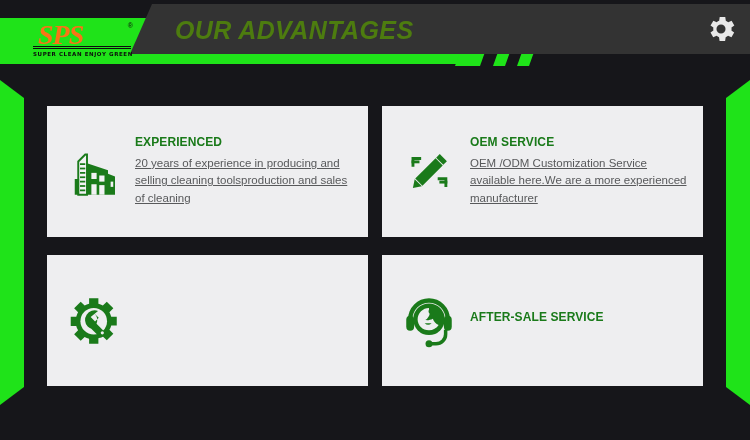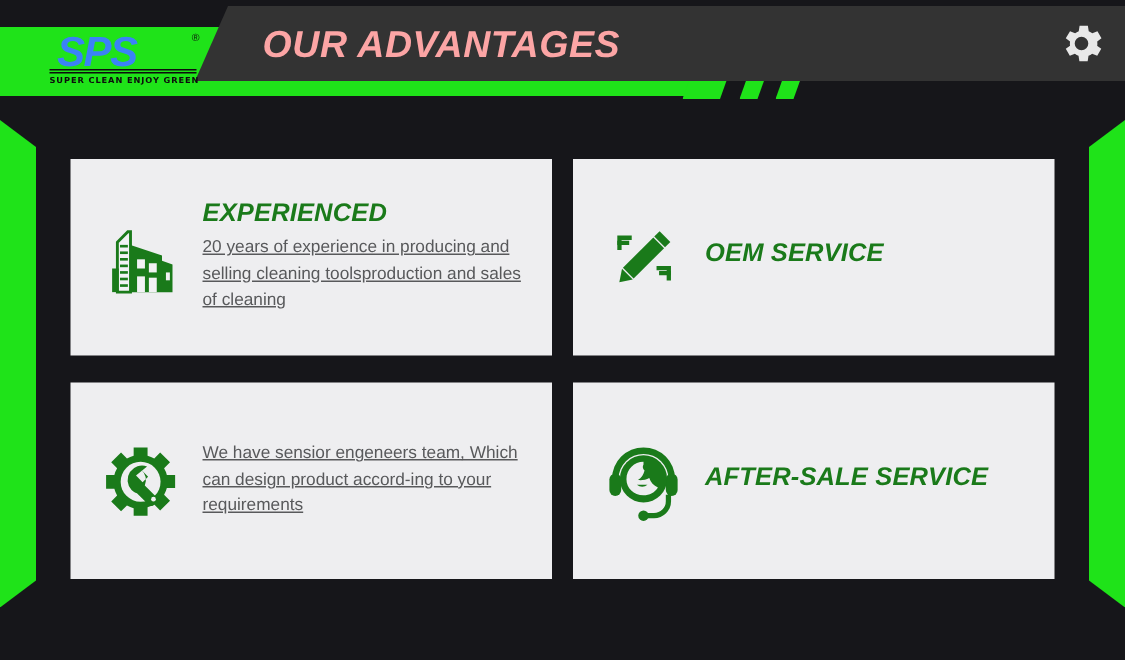--- a/index.html
+++ b/index.html
@@ -20,30 +20,30 @@
   }
   .hdr-dark{
     position:absolute;left:130px;top:4px;width:620px;height:50px;
     background:#333333;
     clip-path:polygon(22px 0, 620px 0, 620px 50px, 0 50px);
     z-index:3;
   }
   .hdr-title{
     position:absolute;left:175px;top:16px;
     font-size:25px;font-weight:bold;font-style:italic;
-    color:#fca5a5;letter-spacing:0.4px;
+    color:#4d7c0f;letter-spacing:0.4px;
     z-index:4;white-space:nowrap;
   }
   .logo-wrap{
     position:absolute;left:30px;top:22px;width:105px;height:38px;z-index:4;
   }
   .logo-sps{
-    font-size:28px;font-weight:bold;font-style:italic;color:#3b82f6;
+    font-size:28px;font-weight:bold;font-style:italic;color:#f97316;
     letter-spacing:-1px;line-height:26px;position:relative;left:8px;
-    font-family:Liberation Sans, sans-serif;
+    font-family:Liberation Serif, serif;
   }
   .logo-reg{
     position:absolute;right:2px;top:0px;font-size:7px;color:#0d0d0d;
   }
   .logo-rules{
     position:absolute;left:3px;top:24px;width:98px;height:3px;
   }
   .logo-rules i{display:block;height:1px;background:#0d0d0d;margin-bottom:1px;}
   .logo-tag{
     position:absolute;left:3px;top:29px;width:99px;
@@ -82,24 +82,23 @@
     padding:0 14px 0 16px;
     box-sizing:border-box;
   }
   .card-icon{
     width:62px;min-width:62px;height:70px;
     display:flex;align-items:center;justify-content:center;
     margin-right:10px;
   }
   .card-body{flex:1;min-width:0;}
   .card-title{
-    color:#1a7a1a;font-size:17px;font-weight:bold;
+    color:#1a7a1a;font-size:12px;font-weight:bold;
     letter-spacing:0.1px;margin:0 0 7px 0;line-height:1;
     white-space:nowrap;
-    font-style:italic;
   }
   .card-desc{
     color:#58595b;font-size:11.5px;line-height:17.5px;
     margin:0;
     text-decoration:underline;
   }
 </style>
 </head>
 <body>
 
@@ -186,34 +185,34 @@
             </g>
             <g stroke="#1a7a1a" stroke-width="3.4" fill="none" stroke-linecap="square">
               <path d="M44 40 L52 40 L52 48"></path>
               <path d="M52 44 L46 44"></path>
             </g>
           </g>
         </svg>
       </div>
       <div class="card-body">
         <div class="card-title">OEM SERVICE</div>
+        <div class="card-desc">OEM /ODM Customization Service available here.We are a more experienced manufacturer</div>
       </div>
     </div>
 
     <div class="card">
       <div class="card-icon">
         <svg viewBox="0 0 64 64" width="56" height="56" aria-hidden="true">
           <path fill="#1a7a1a" d="M58 27h-6.3a20 20 0 0 0-2.1-5.1l4.5-4.5-7.5-7.5-4.5 4.5a20 20 0 0 0-5.1-2.1V6h-10.6v6.3a20 20 0 0 0-5.1 2.1L16.8 9.9 9.3 17.4l4.5 4.5a20 20 0 0 0-2.1 5.1H5.4v10.6h6.3a20 20 0 0 0 2.1 5.1l-4.5 4.5 7.5 7.5 4.5-4.5a20 20 0 0 0 5.1 2.1V58h10.6v-6.3a20 20 0 0 0 5.1-2.1l4.5 4.5 7.5-7.5-4.5-4.5a20 20 0 0 0 2.1-5.1H58z"></path>
           <circle cx="31.7" cy="32.2" r="15.2" fill="#eeeef0"></circle>
           <path fill="#1a7a1a" d="M36.6 20.5a11 11 0 0 0-11.8 17.9c1.2 1.2 2.6 2 4.1 2.5l8.9 8.9a3 3 0 0 0 4.3 0l1.6-1.6a3 3 0 0 0 0-4.3l-8.8-8.8a11 11 0 0 0-2.5-11.8l5 5-4.2 4.2-5-5z"></path>
           <circle cx="41.5" cy="45.5" r="1.8" fill="#eeeef0"></circle>
         </svg>
       </div>
       <div class="card-body">
-        <div class="card-desc">We have sensior engeneers team, Which can design product accord-ing to your requirements</div>
       </div>
     </div>
 
     <div class="card">
       <div class="card-icon">
         <svg viewBox="0 0 64 64" width="56" height="56" aria-hidden="true">
           <path fill="#1a7a1a" d="M32 6a24 24 0 0 0-24 24v10h5V30a19 19 0 0 1 38 0v10h5V30A24 24 0 0 0 32 6z"></path>
           <rect x="6" y="26" width="9" height="17" rx="4.5" fill="#1a7a1a"></rect>
           <rect x="49" y="26" width="9" height="17" rx="4.5" fill="#1a7a1a"></rect>
           <path fill="#1a7a1a" d="M49 42v5a9 9 0 0 1-9 9h-5v4h5a13 13 0 0 0 13-13v-5z"></path>

